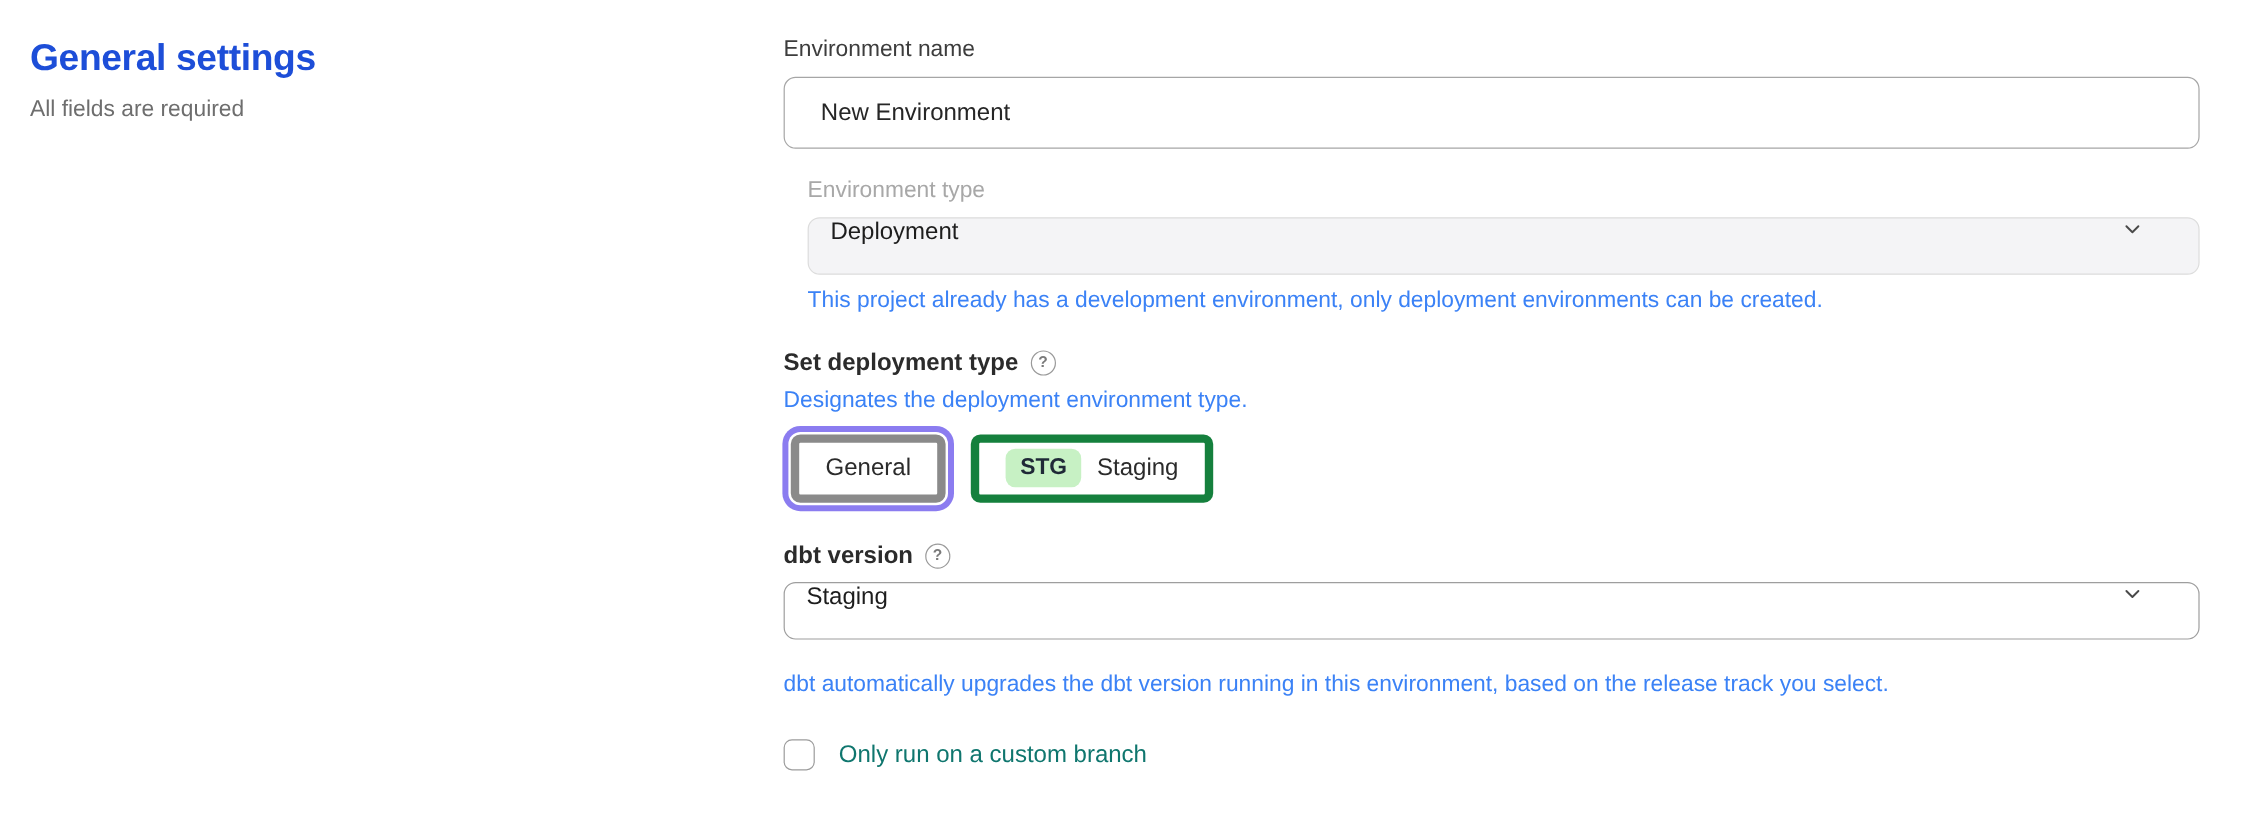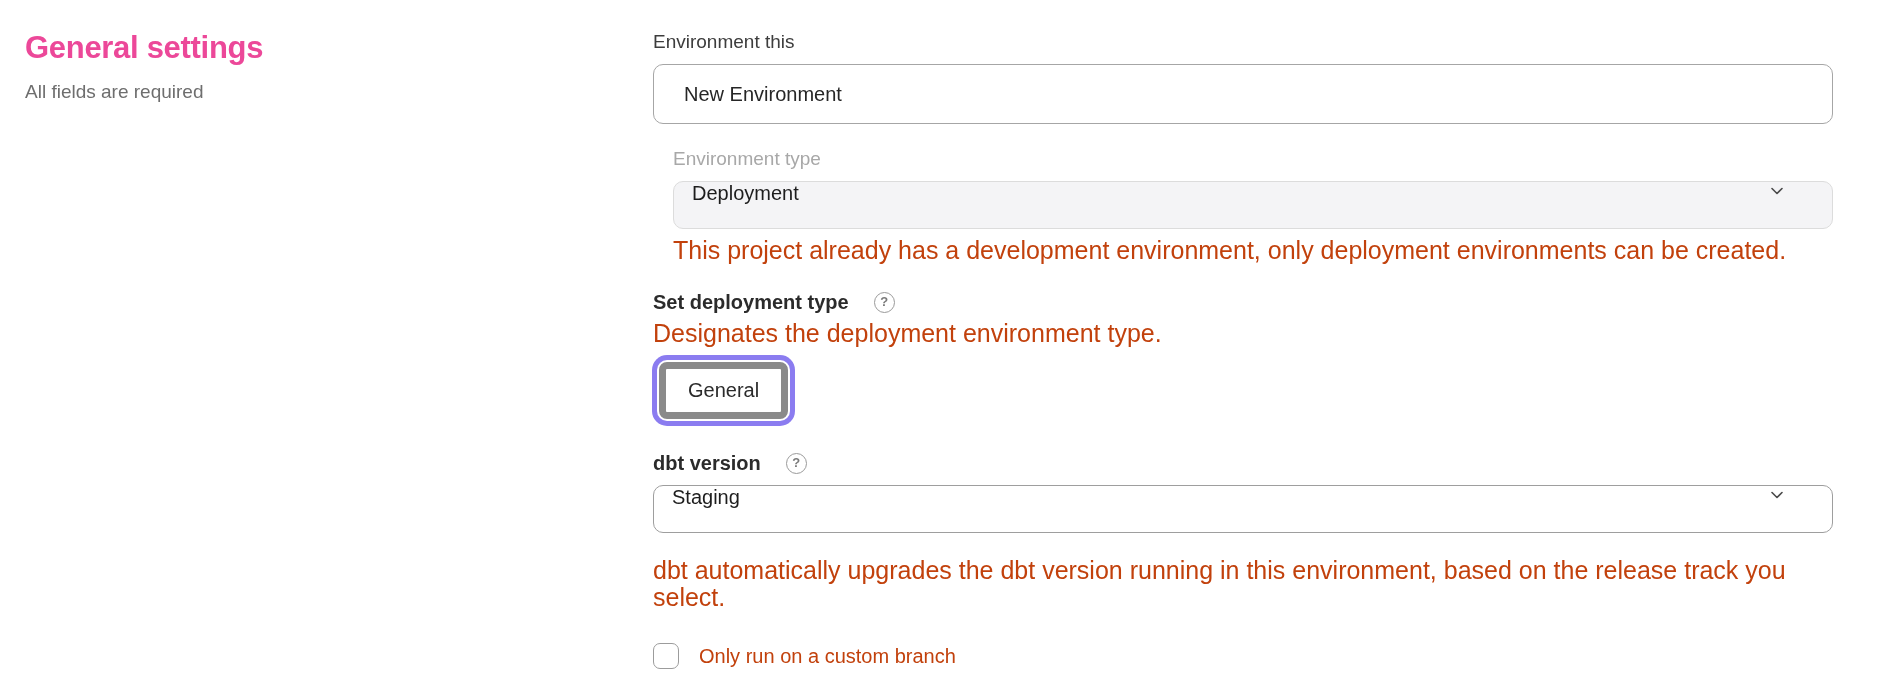--- a/index.html
+++ b/index.html
@@ -18,21 +18,21 @@
   .left-col {
     width: 653px;
     flex: 0 0 653px;
     padding: 30px 0 0 25px;
   }
   .page-title {
     margin: 0 0 15px 0;
     font-size: 31px;
     font-weight: 700;
     letter-spacing: -0.3px;
-    color: #ec4899;
+    color: #1d4ed8;
   }
   .page-subtitle {
     margin: 0;
     font-size: 19px;
     color: #6e6e6e;
   }
 
   
   .form-col {
     width: 1180px;
@@ -77,33 +77,33 @@
     cursor: pointer;
   }
   .select.disabled {
     background: #f4f4f6;
     border-color: #dcdcdc;
     cursor: default;
   }
   .chevron { flex: 0 0 auto; margin-right: 28px; }
 
   .helper {
-    font-size: 25px;
-    color: #c2410c;
+    font-size: 19px;
+    color: #3b82f6;
     line-height: 27px;
     margin: 8px 0 0 0;
   }
 
   .field-env-type { margin-top: 21px; margin-left: 20px; }
 
   .section-deploy { margin-top: 24px; }
   .section-heading-row {
     display: flex;
     align-items: center;
-    gap: 25px;
+    gap: 10px;
     line-height: 28px;
   }
   .section-heading {
     margin: 0;
     font-size: 20px;
     font-weight: 700;
     color: #2b2b2b;
   }
   .help-icon {
     display: inline-flex;
@@ -174,38 +174,38 @@
     height: 26px;
     border: 1.5px solid #9c9c9c;
     border-radius: 7px;
     background: #ffffff;
     cursor: pointer;
     flex: 0 0 auto;
   }
   .checkbox-label {
     font-size: 20px;
     font-weight: 500;
-    color: #c2410c;
+    color: #0f766e;
     cursor: pointer;
   }
 </style>
 </head>
 <body>
 
 <div class="page">
 
   <aside class="left-col">
     <h1 class="page-title">General settings</h1>
     <p class="page-subtitle">All fields are required</p>
   </aside>
 
   <main class="form-col">
 
     <div class="field">
-      <label class="field-label">Environment this</label>
+      <label class="field-label">Environment name</label>
       <input class="text-input" type="text" value="New Environment" style="">
     </div>
 
     <div class="field field-env-type">
       <label class="field-label disabled">Environment type</label>
       <div class="select disabled">
         <span>Deployment</span>
         <span class="chevron">
           <svg width="18" height="18" viewBox="0 0 18 18" fill="none">
             <path d="M4 6.5 L9 11.5 L14 6.5" stroke="#4a4a4a" stroke-width="1.6" stroke-linecap="round" stroke-linejoin="round"></path>
@@ -218,20 +218,24 @@
     <div class="section-deploy">
       <div class="section-heading-row">
         <h2 class="section-heading">Set deployment type</h2>
         <span class="help-icon">?</span>
       </div>
       <p class="helper section-desc">Designates the deployment environment type.</p>
       <div class="button-row">
         <button class="type-button selected">
           <span>General</span>
         </button>
+        <button class="type-button">
+          <span class="badge badge-stg">STG</span>
+          <span>Staging</span>
+        </button>
       </div>
     </div>
 
     <div class="section-dbt">
       <div class="section-heading-row">
         <h2 class="section-heading">dbt version</h2>
         <span class="help-icon">?</span>
       </div>
       <div class="select">
         <span>Staging</span>

